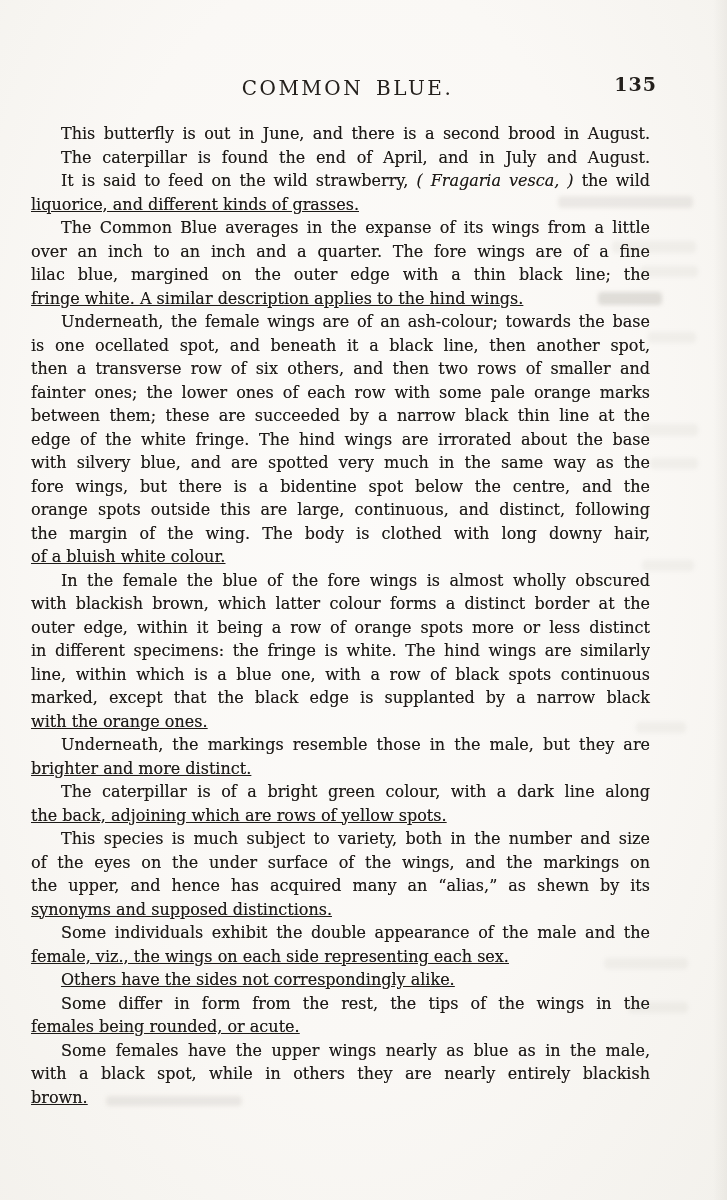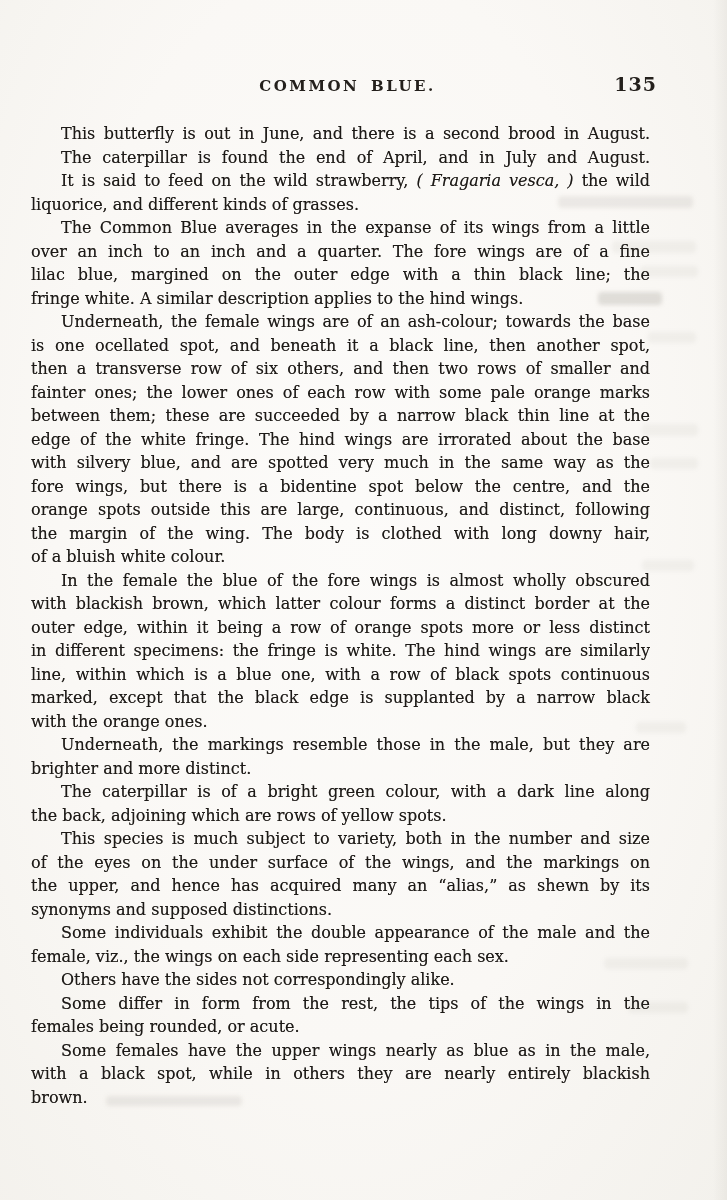--- a/index.html
+++ b/index.html
@@ -21,22 +21,22 @@
     position: absolute; top: 0; right: 0; width: 14px; height: 100%;
     background: linear-gradient(to left, rgba(90,85,75,0.06), rgba(0,0,0,0));
     pointer-events: none;
   }
   .runhead {
     position: absolute;
     left: 38px; top: 76px; width: 619px; height: 24px;
     text-align: center;
   }
   .runhead .title {
-    font-weight: bold;
-    font-size: 15px;
+    font-weight: normal;
+    font-size: 20px;
     letter-spacing: 2.5px;
     word-spacing: 4px;
     color: #24201c;
   }
   .runhead .pagenum {
     position: absolute; right: 0; top: -3px;
     font-weight: bold;
     font-size: 19px;
     letter-spacing: 1px;
     color: #24201c;
@@ -53,20 +53,21 @@
   .line {
     text-align: justify;
     text-align-last: justify;
     white-space: normal;
     height: 23.5px;
     overflow: visible;
   }
   .line.last {
     text-align: left;
     text-align-last: left;
+    text-decoration: underline;
   }
   .line.indent { text-indent: 30px; }
   .it { font-style: italic; }
   .smudge {
     position: absolute;
     background: rgba(110, 102, 90, 0.10);
     filter: blur(2.2px);
     border-radius: 4px;
     pointer-events: none;
   }

